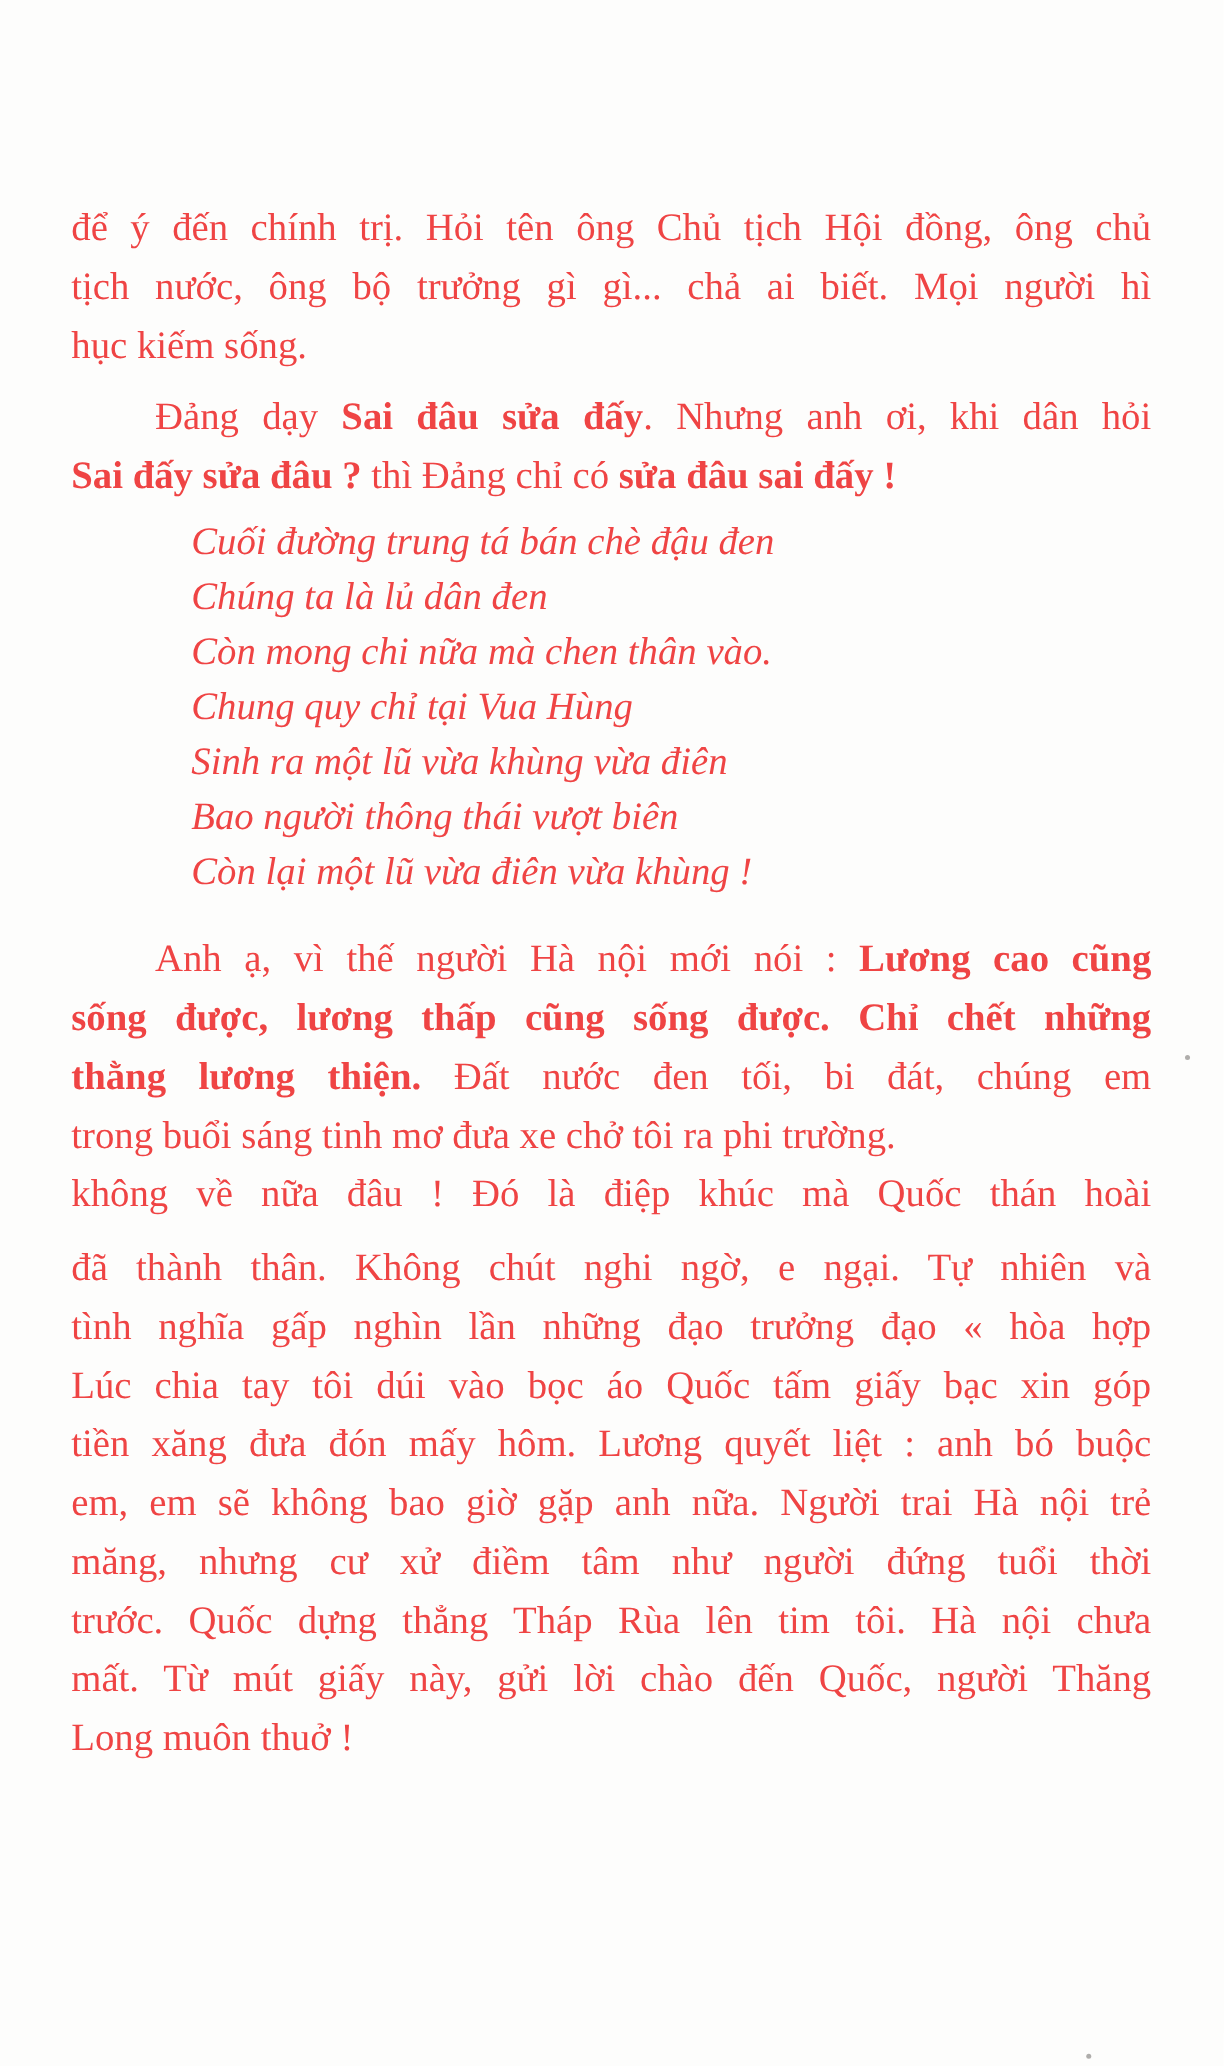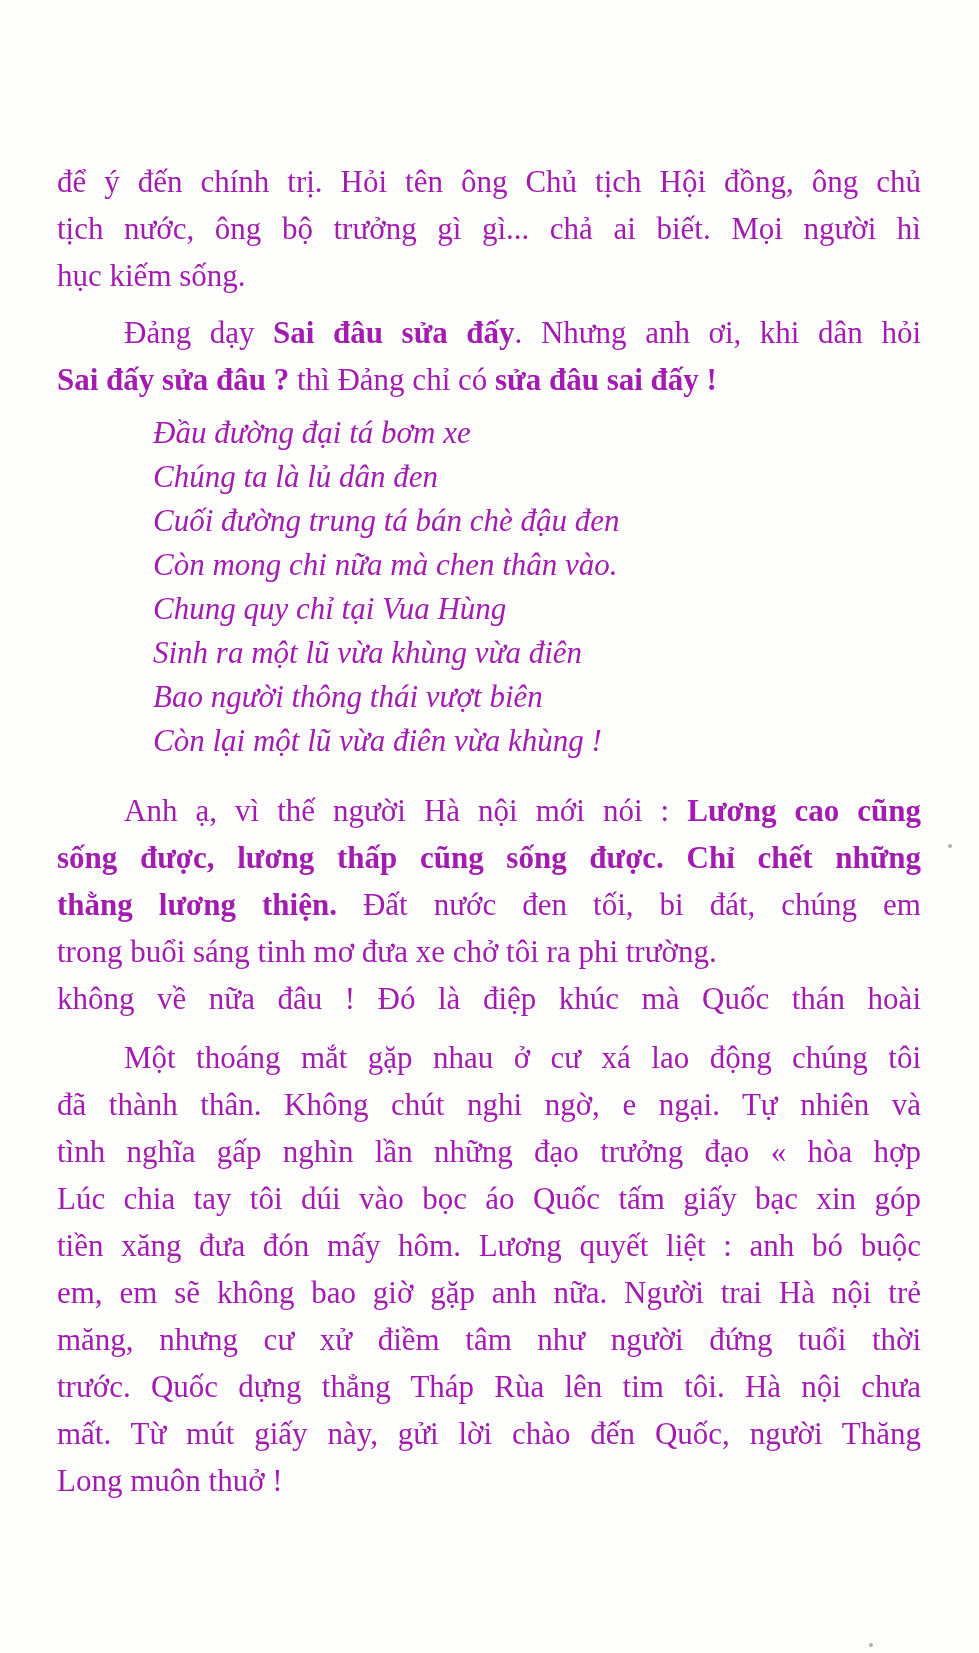--- a/index.html
+++ b/index.html
@@ -6,21 +6,21 @@
     margin: 0;
     padding: 0;
     background: #ffffff;
   }
   .page {
     position: relative;
     width: 979px;
     height: 1653px;
     box-sizing: border-box;
     background: #fdfdfc;
-    color: #a21caf;
+    color: #ef4444;
     padding: 158px 58px 0 57px;
     overflow: hidden;
     font-family: "Liberation Serif", "DejaVu Serif", serif;
   }
   .para { margin: 0; }
   .line {
     font-size: 31px;
     line-height: 47px;
     text-align: justify;
     text-align-last: justify;
@@ -69,27 +69,24 @@
     <div class="line first">
       <span>Đảng dạy </span><span class="em">Sai đâu sửa đấy</span><span>. Nhưng anh ơi, khi dân hỏi</span>
     </div>
     <div class="line last">
       <span class="em">Sai đấy sửa đâu ? </span><span>thì Đảng chỉ có </span><span class="em">sửa đâu sai đấy !</span>
     </div>
   </div>
 
   <div class="para poem">
     <div class="line">
-      <span>Đầu đường đại tá bơm xe</span>
+      <span>Cuối đường trung tá bán chè đậu đen</span>
     </div>
     <div class="line">
       <span>Chúng ta là lủ dân đen</span>
-    </div>
-    <div class="line">
-      <span>Cuối đường trung tá bán chè đậu đen</span>
     </div>
     <div class="line">
       <span>Còn mong chi nữa mà chen thân vào.</span>
     </div>
     <div class="line">
       <span>Chung quy chỉ tại Vua Hùng</span>
     </div>
     <div class="line">
       <span>Sinh ra một lũ vừa khùng vừa điên</span>
     </div>
@@ -113,23 +110,20 @@
     </div>
     <div class="line last">
       <span>trong buổi sáng tinh mơ đưa xe chở tôi ra phi trường.</span>
     </div>
     <div class="line">
       <span>không về nữa đâu ! Đó là điệp khúc mà Quốc thán hoài</span>
     </div>
   </div>
 
   <div class="para p-farewell">
-    <div class="line first">
-      <span>Một thoáng mắt gặp nhau ở cư xá lao động chúng tôi</span>
-    </div>
     <div class="line">
       <span>đã thành thân. Không chút nghi ngờ, e ngại. Tự nhiên và</span>
     </div>
     <div class="line">
       <span>tình nghĩa gấp nghìn lần những đạo trưởng đạo « hòa hợp</span>
     </div>
     <div class="line">
       <span>Lúc chia tay tôi dúi vào bọc áo Quốc tấm giấy bạc xin góp</span>
     </div>
     <div class="line">

